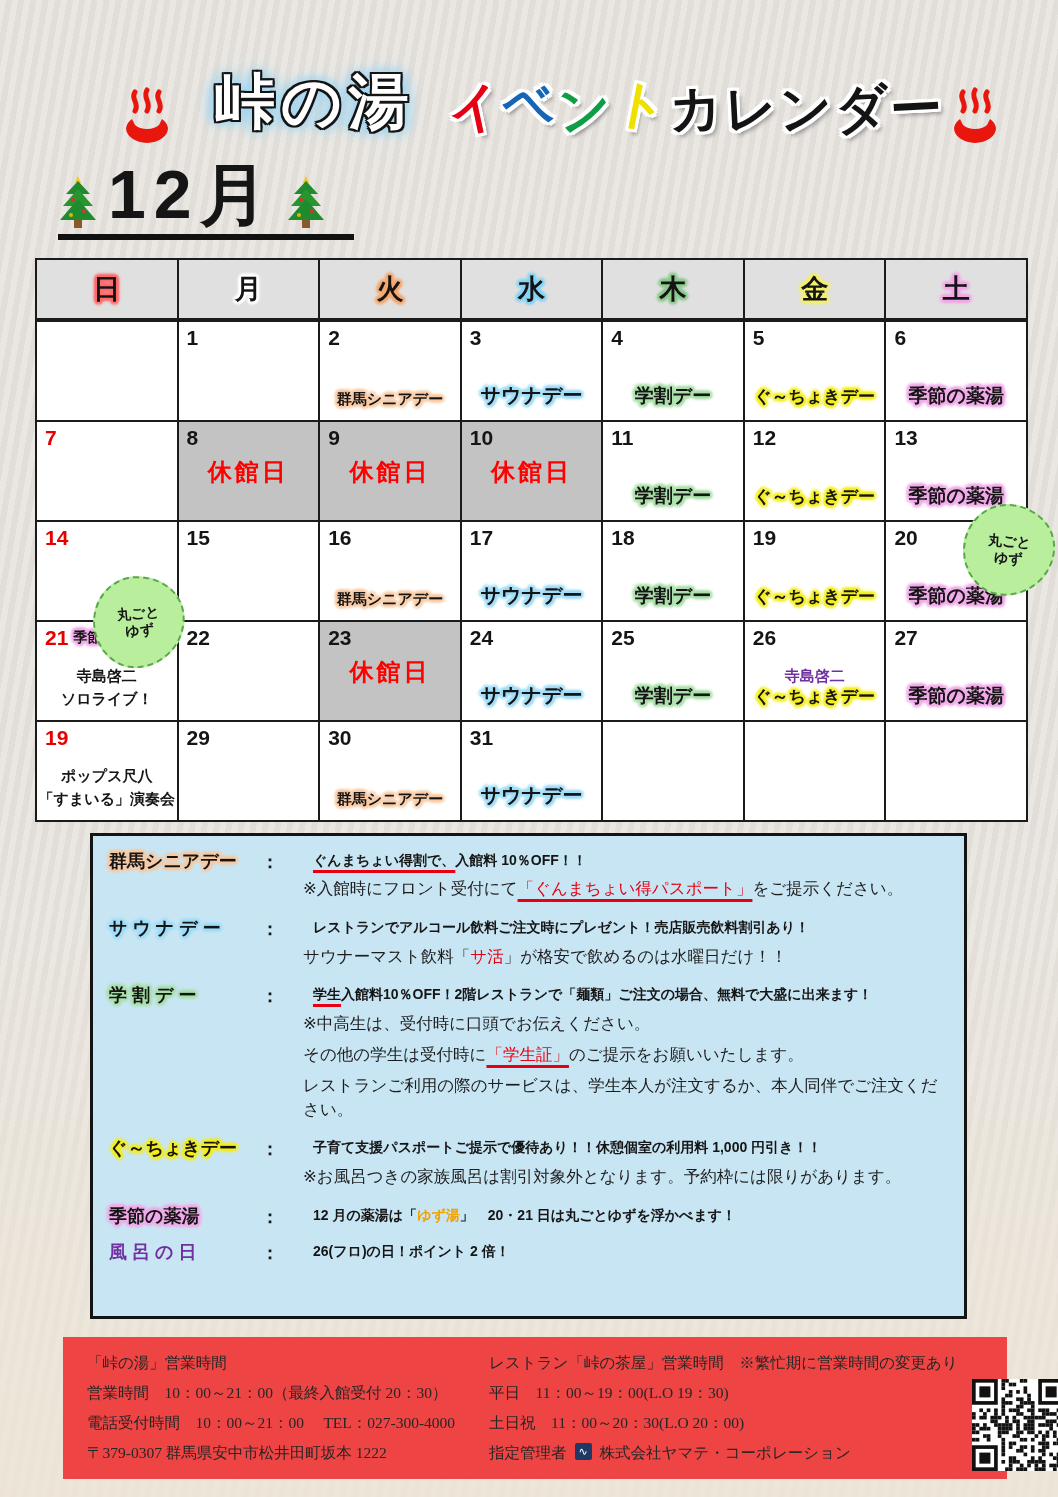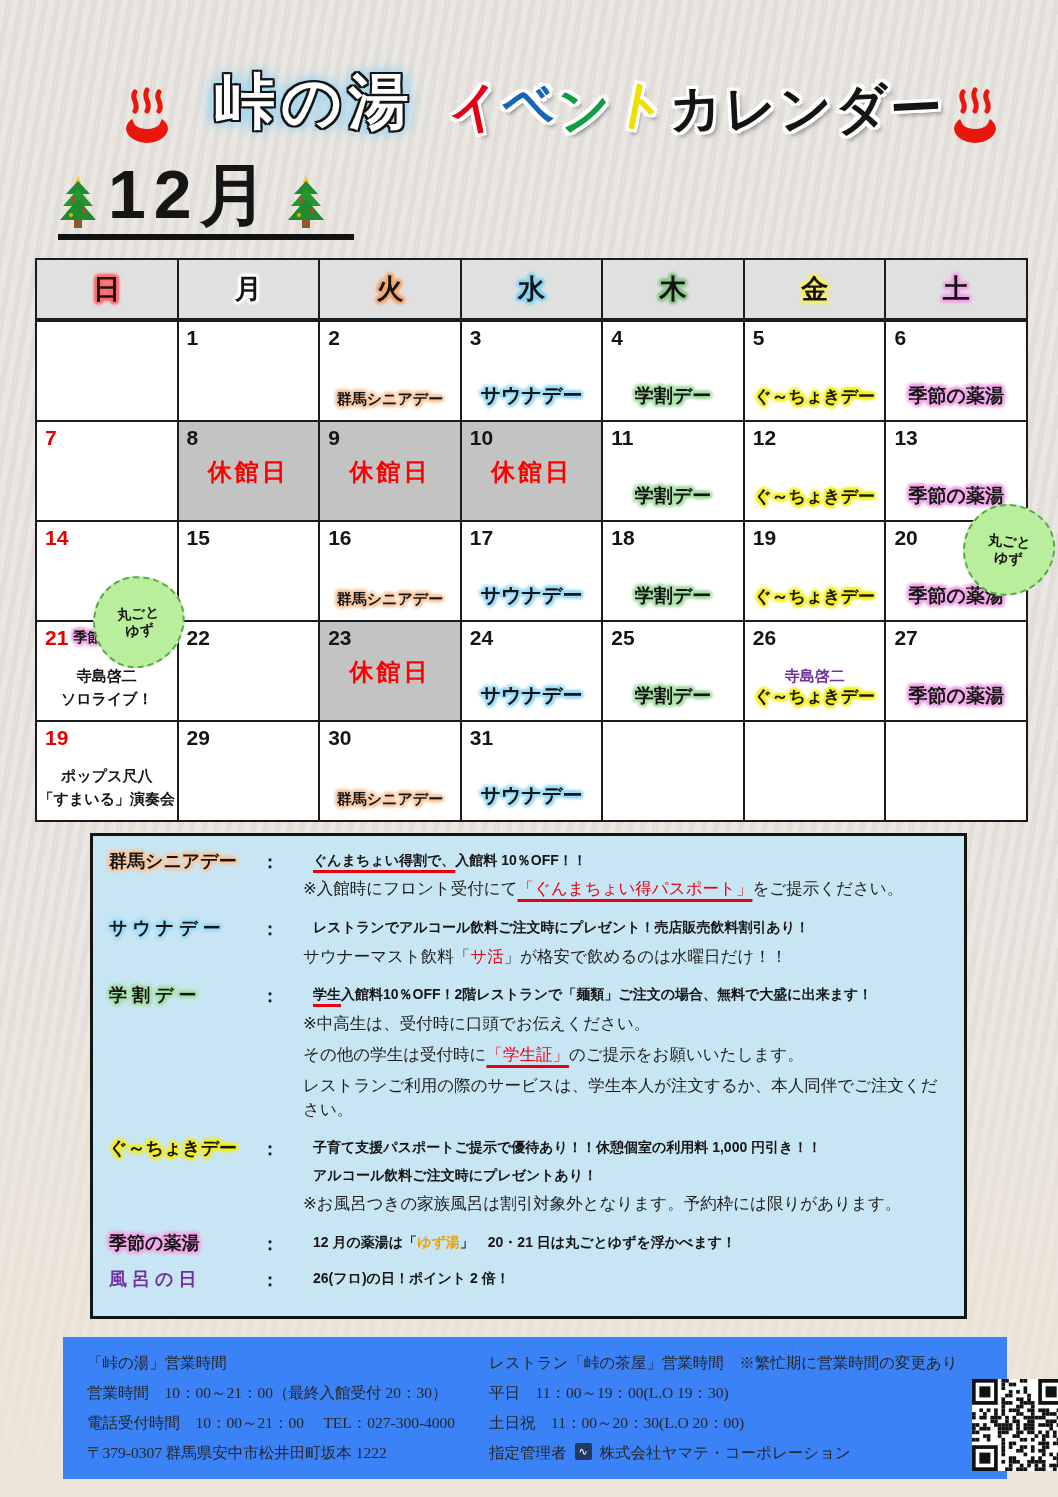--- a/index.html
+++ b/index.html
@@ -74,21 +74,21 @@
   .lg-colon{font-size:18px;font-weight:800;margin:0 10px 0 2px;}
   .lg-body{flex:1;}
   .lg-line{line-height:1.45;margin-bottom:7px;}
   .lg-main{font-size:14px;font-weight:800;margin-left:24px;}
   .lg-note{font-size:16.5px;font-weight:400;margin-left:14px;color:#1d1d1d;}
   .red{color:#e60012;}
   .ulr{text-decoration:underline;text-decoration-color:#e60012;text-decoration-thickness:2.5px;text-underline-offset:5px;}
   .gold{color:#f0a200;font-weight:800;}
   
   .footer{position:absolute;left:63px;top:1337px;width:944px;height:142px;box-sizing:border-box;
-    background:#3b82f6;display:flex;padding:16px 18px 12px 24px;gap:17px;
+    background:#ef4444;display:flex;padding:16px 18px 12px 24px;gap:17px;
     font-family:"Liberation Serif","DejaVu Serif",serif;}
   .f-col{display:flex;flex-direction:column;gap:9px;}
   .f-left{width:430px;}
   .f-div{width:1px;background:#d7d3cd;}
   .f-right{flex:1;position:relative;padding-right:108px;}
   .f-line{font-size:15.5px;color:#262626;white-space:nowrap;}
   .f-manager{display:flex;gap:8px;font-size:15.5px;color:#262626;}
   .logo-mark{width:17px;height:17px;background:#1f3864;color:#fff;font-size:11px;display:inline-flex;
     align-items:center;justify-content:center;border-radius:2px;font-family:"DejaVu Sans",sans-serif;}
   .qr{position:absolute;right:2px;top:26px;width:92px;height:92px;background:#fff;}
@@ -422,21 +422,20 @@
         <div class="lg-line lg-note"><span>※中高生は、受付時に口頭でお伝えください。</span></div>
         <div class="lg-line lg-note"><span>その他の学生は受付時に</span><span class="red ulr">「学生証」</span><span>のご提示をお願いいたします。</span></div>
         <div class="lg-line lg-note"><span>レストランご利用の際のサービスは、学生本人が注文するか、本人同伴でご注文ください。</span></div>
       </div>
     </div>
     <div class="lg-row">
       <div class="lg-label halo" style="--h: #f4ee19;">ぐ～ちょきデー</div>
       <span class="lg-colon">：</span>
       <div class="lg-body">
         <div class="lg-line lg-main"><span>子育て支援パスポートご提示で優待あり！！休憩個室の利用料 1,000 円引き！！</span></div>
-        <div class="lg-line lg-main"><span>アルコール飲料ご注文時にプレゼントあり！</span></div>
         <div class="lg-line lg-note"><span>※お風呂つきの家族風呂は割引対象外となります。予約枠には限りがあります。</span></div>
       </div>
     </div>
     <div class="lg-row">
       <div class="lg-label halo" style="--h: #f2a9ea;">季節の薬湯</div>
       <span class="lg-colon">：</span>
       <div class="lg-body">
         <div class="lg-line lg-main"><span>12 月の薬湯は「</span><span class="gold">ゆず湯</span><span>」　20・21 日は丸ごとゆずを浮かべます！</span></div>
       </div>
     </div>

